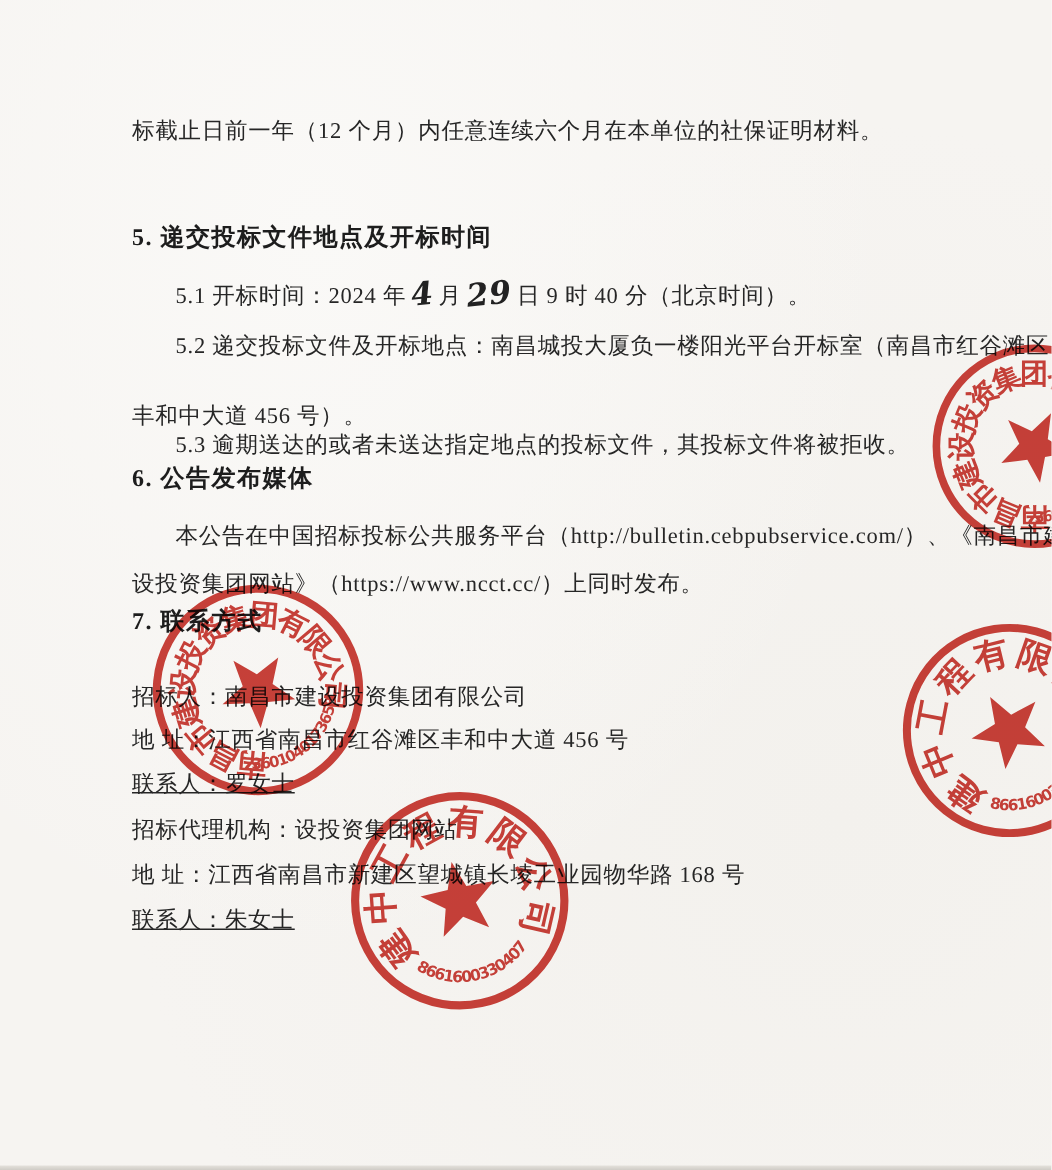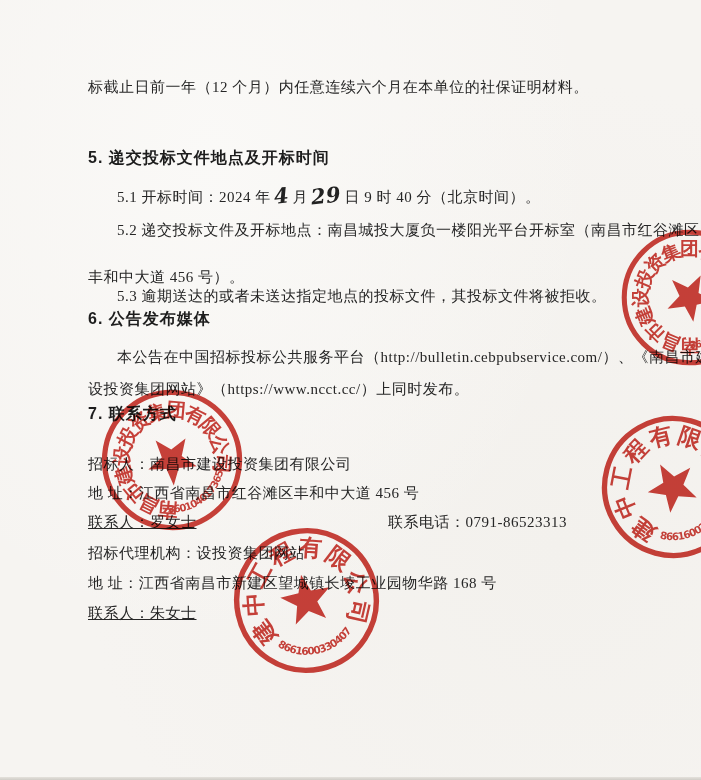--- a/index.html
+++ b/index.html
@@ -6,21 +6,21 @@
   body{
     width:701px;height:780px;position:relative;overflow:hidden;
     background:#f6f4f1;
     background-image:radial-gradient(ellipse at 30% 20%, #faf9f7 0%, rgba(250,249,247,0) 55%),
                      radial-gradient(ellipse at 80% 70%, #f3f1ed 0%, rgba(243,241,237,0) 60%);
     font-family:"Liberation Serif", serif;
     color:#262626;
   }
   .line{position:absolute;left:88px;font-size:15px;white-space:nowrap;letter-spacing:.5px;}
   .indent{left:117px;}
-  .heading{font-family:Liberation Sans, sans-serif;font-weight:700;font-size:16px;letter-spacing:1px;color:#1d1d1d;}
+  .heading{font-family:Liberation Serif, serif;font-weight:700;font-size:16px;letter-spacing:1px;color:#1d1d1d;}
   .hw{display:inline-block;font-family:"DejaVu Serif", serif;font-style:italic;font-weight:700;
       font-size:21px;line-height:10px;transform:rotate(-6deg);margin:0 -1px;position:relative;top:1px;color:#222;}
   .phone{position:absolute;left:300px;top:0;white-space:nowrap;}
   .row{position:absolute;left:88px;width:560px;font-size:15px;letter-spacing:.5px;}
   .row .label{white-space:nowrap;text-decoration:underline;}
   .seal{position:absolute;mix-blend-mode:multiply;opacity:.88;}
   .seal svg{width:100%;height:100%;display:block;}
   .seal-b{left:97px;top:385px;width:150px;height:150px;transform:rotate(-40deg);}
   .seal-a{left:617px;top:225px;width:145px;height:145px;transform:rotate(-45deg);}
   .seal-d{left:229px;top:523px;width:155px;height:155px;transform:rotate(-12deg);}
@@ -51,21 +51,20 @@
 <div class="line indent" style="top:348px">本公告在中国招标投标公共服务平台（http://bulletin.cebpubservice.com/）、《南昌市建</div>
 <div class="line" style="top:380px">设投资集团网站》（https://www.ncct.cc/）上同时发布。</div>
 
 <div class="line heading" style="top:404px">7. 联系方式</div>
 
 <div class="line" style="top:455px">招标人：南昌市建设投资集团有限公司</div>
 <div class="line" style="top:484px">地  址：江西省南昌市红谷滩区丰和中大道 456 号</div>
 
 <div class="row" style="top:513px">
   <span class="label">联系人：罗女士</span>
-  <span class="phone">联系电话：0791-86523313</span>
 </div>
 
 <div class="line" style="top:544px">招标代理机构：设投资集团网站</div>
 <div class="line" style="top:574px">地 址：江西省南昌市新建区望城镇长堎工业园物华路 168 号</div>
 
 <div class="row" style="top:604px">
   <span class="label">联系人：朱女士</span>
 </div>
 
 <div class="seal seal-a">

